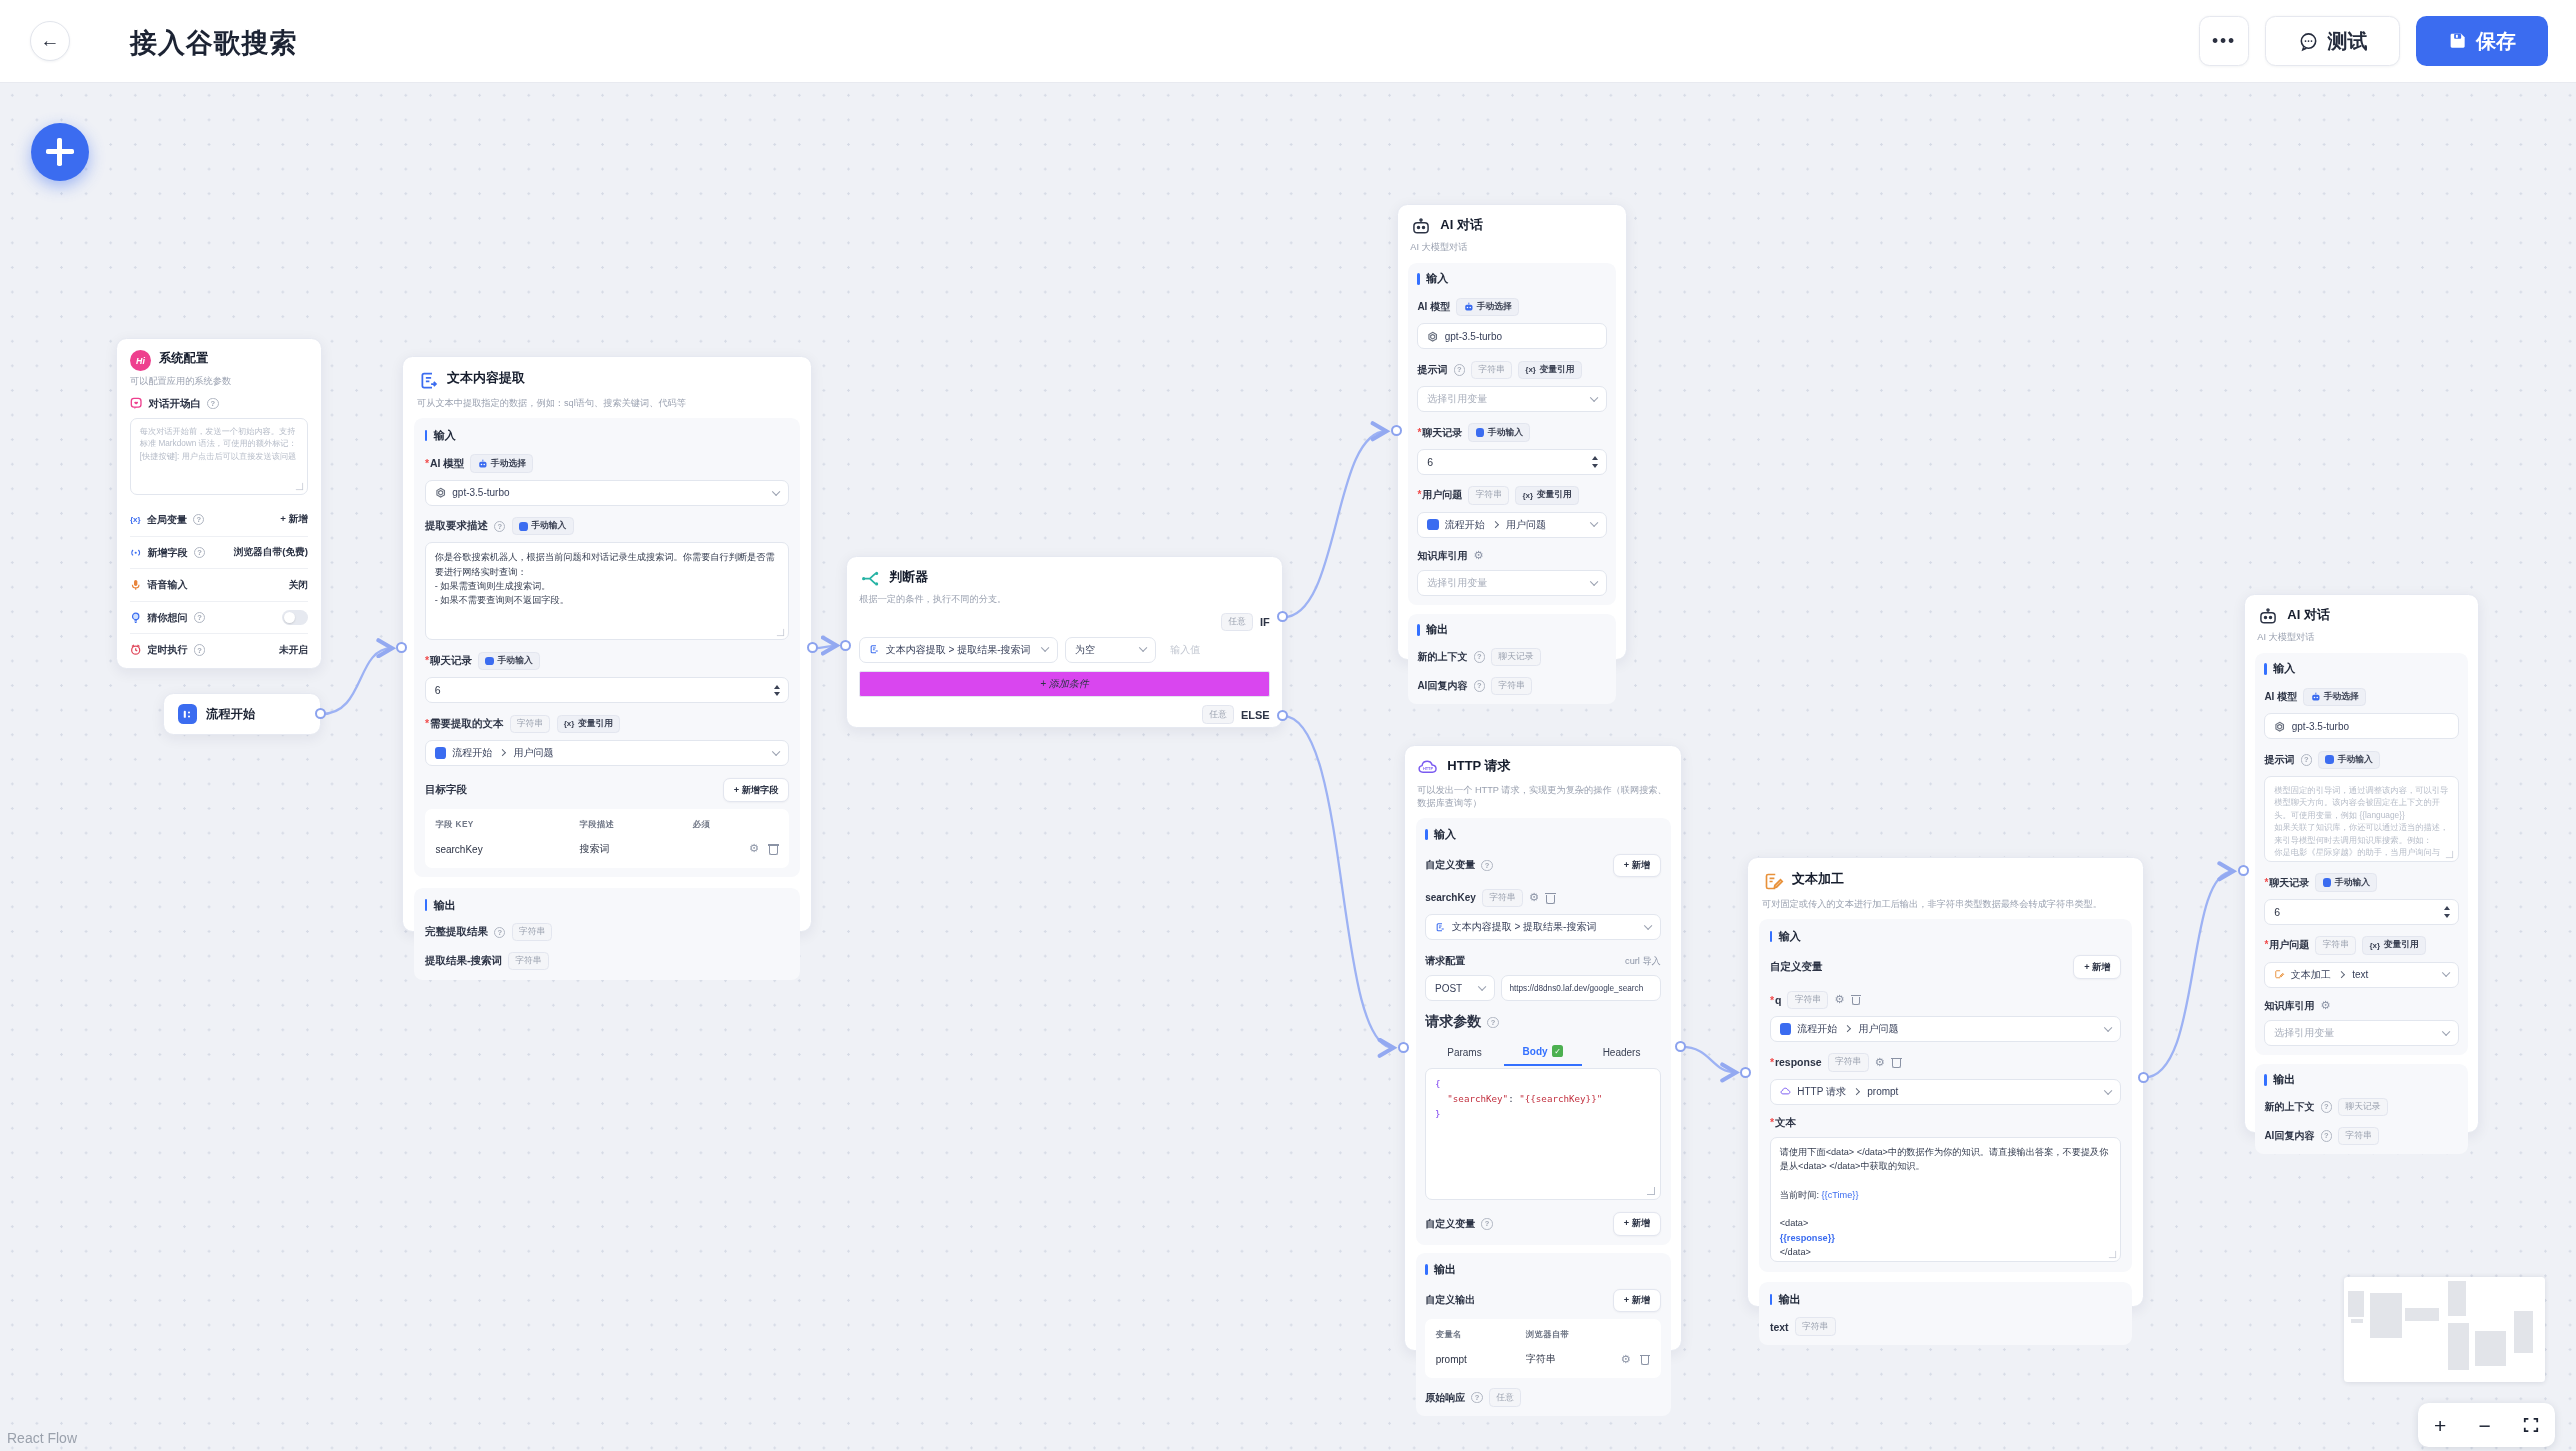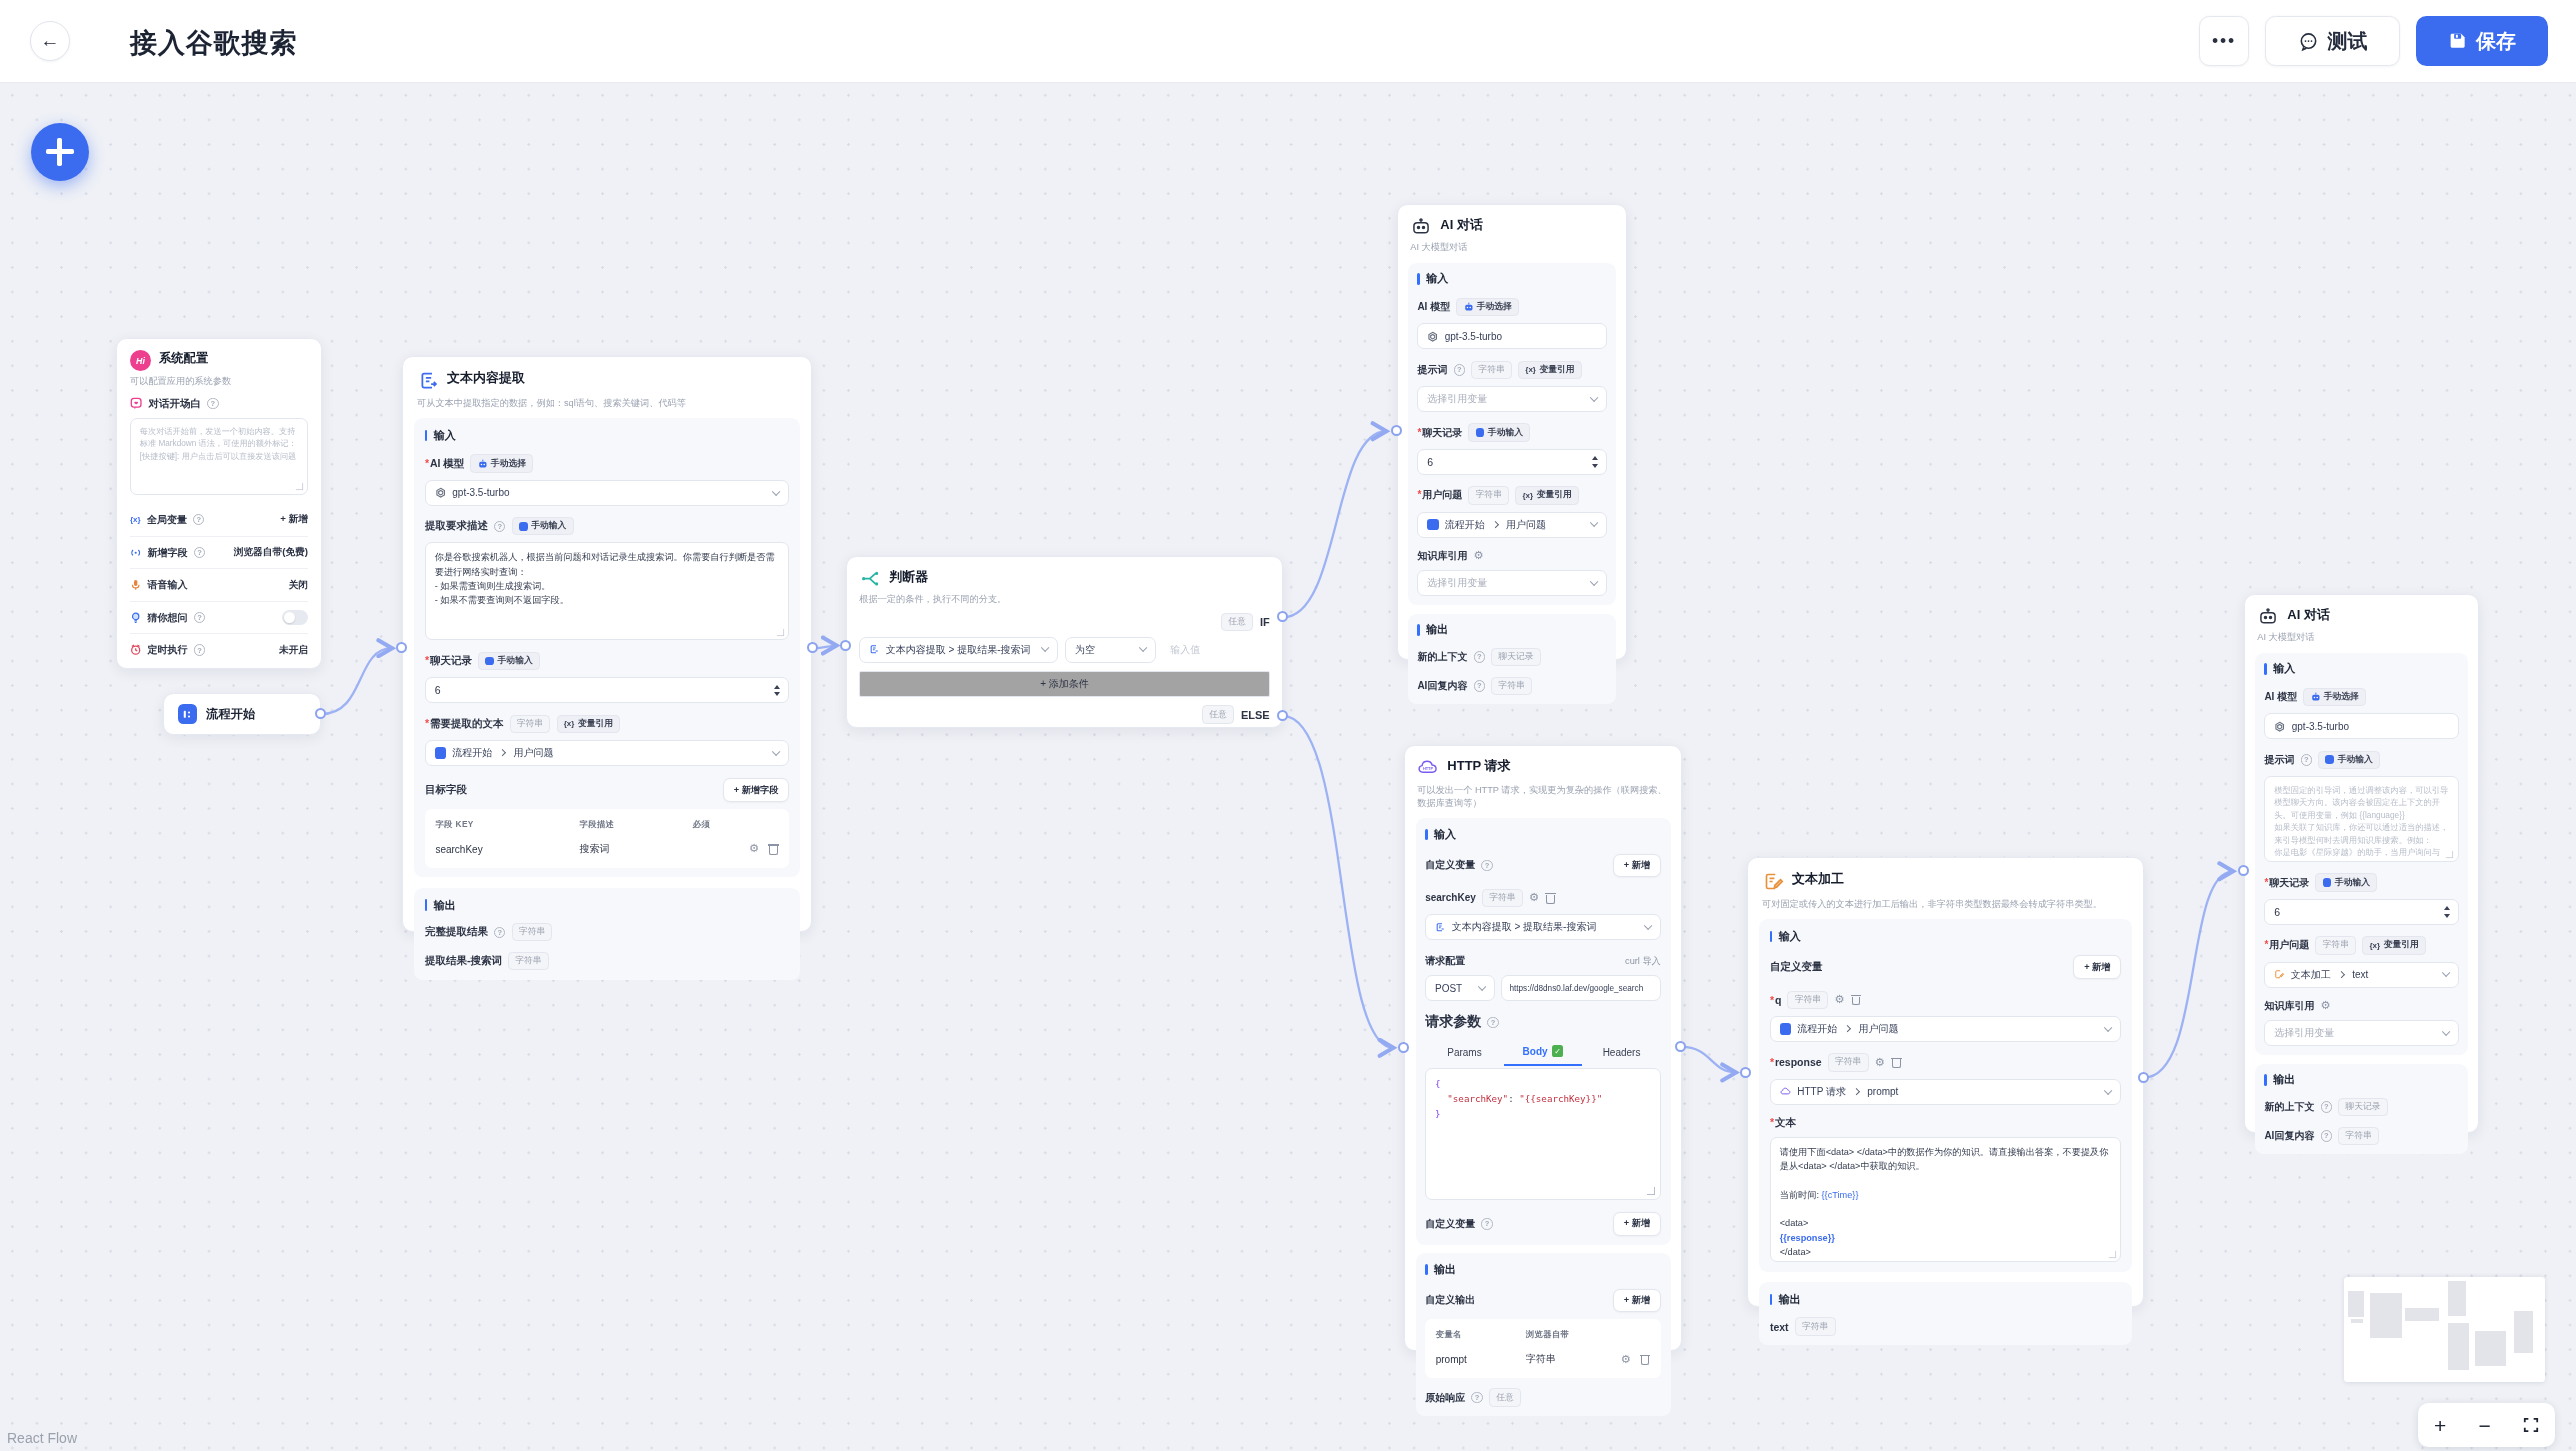--- a/index.html
+++ b/index.html
@@ -62,21 +62,21 @@
   .vx { font-size:8px; font-weight:bold; color:#3c4254; }
   .vx::before { content:"{x}"; }
   .vx.blue::before { color:#3b6cf0; }
 
   .handle { position:absolute; width:11.4px; height:11.4px; border-radius:50%; background:#fff; border:2.2px solid #8ba2ee; z-index:5; }
 
   
   .cond-right { display:flex; align-items:center; justify-content:flex-end; gap:7px; font-size:11px; font-weight:bold; color:#2c3345; margin-top:7px; padding:0 12.3px; }
   .cond-row { display:flex; align-items:center; gap:7px; margin:5.3px 12.3px 0 12.3px; }
   .cond-row .select { margin-top:0; }
-  .add-cond { margin:8.8px 12.3px 0 12.3px; border:0.9px solid #e3e6ef; background:#a3a3a3; border-radius:2px; height:26px; display:flex; align-items:center; justify-content:center; font-size:10px; color:#2c3345; cursor:pointer; }
+  .add-cond { margin:8.8px 12.3px 0 12.3px; border:0.9px solid #e3e6ef; background:#d946ef; border-radius:2px; height:26px; display:flex; align-items:center; justify-content:center; font-size:10px; color:#2c3345; cursor:pointer;font-style:italic; }
 
   
   .tabs { display:flex; margin-top:8.8px; }
   .tab { flex:1; text-align:center; font-size:10px; color:#3a4154; padding:5.3px 0 7px; display:flex; align-items:center; justify-content:center; gap:4.4px; cursor:pointer; }
   .tab.active { color:#3370ff; font-weight:bold; border-bottom:2.2px solid #3370ff; }
   .checkbox { width:11.4px; height:11.4px; background:#4cb050; border-radius:2.6px; color:#fff; font-size:8px; display:inline-flex; align-items:center; justify-content:center; }
   .checkbox::after { content:"\2713"; }
   .code { background:#fff; border:0.9px solid #e2e6ee; border-radius:7px; height:132px; margin-top:1.8px; padding:7px 8.8px; font-family:"DejaVu Sans Mono",monospace; font-size:9.2px; line-height:1.65; position:relative; }
   .code .br { color:#7a3ef0; }
   .code .k { color:#c2303f; }

